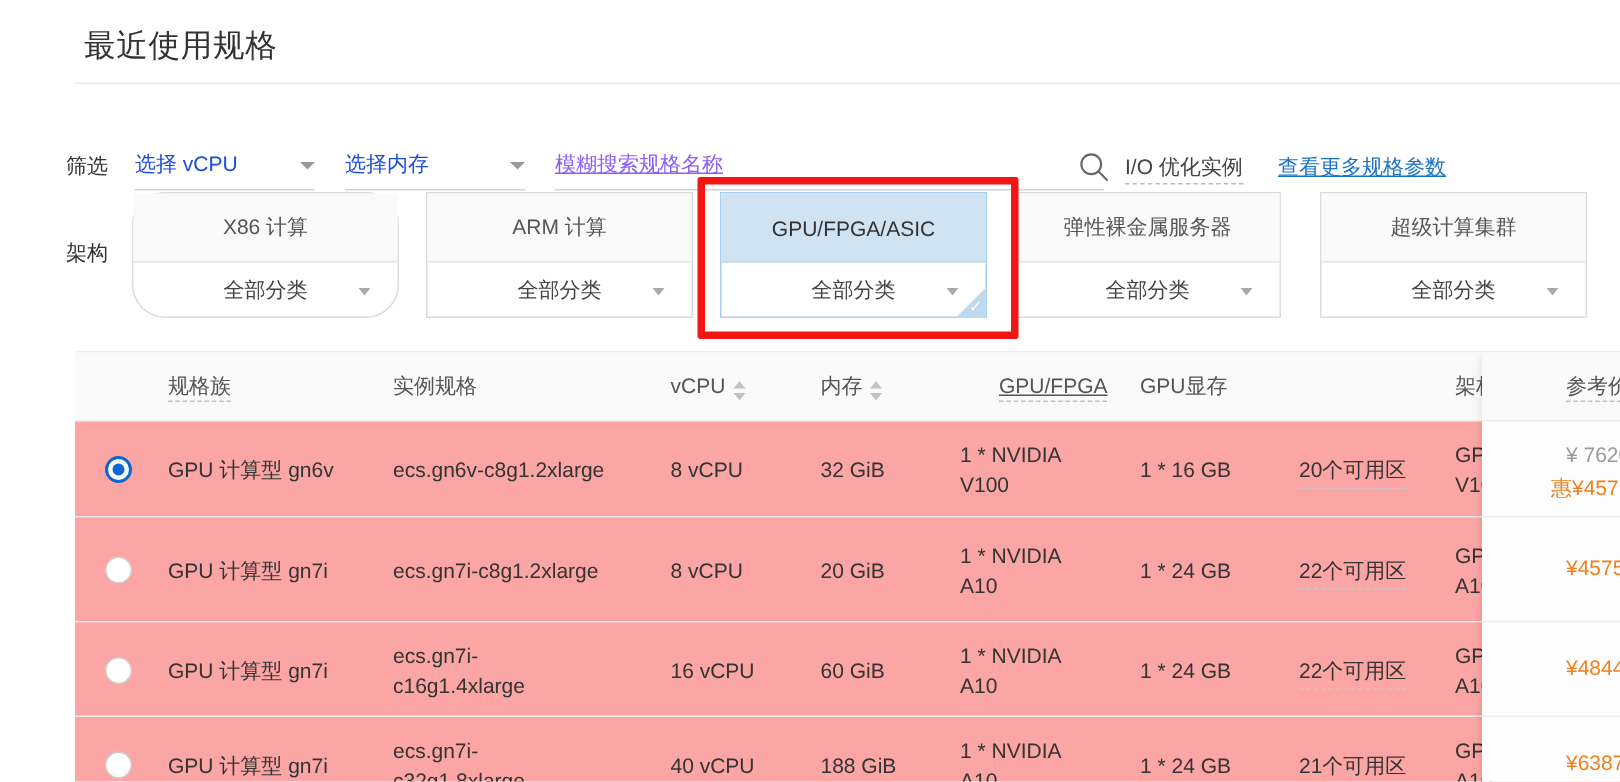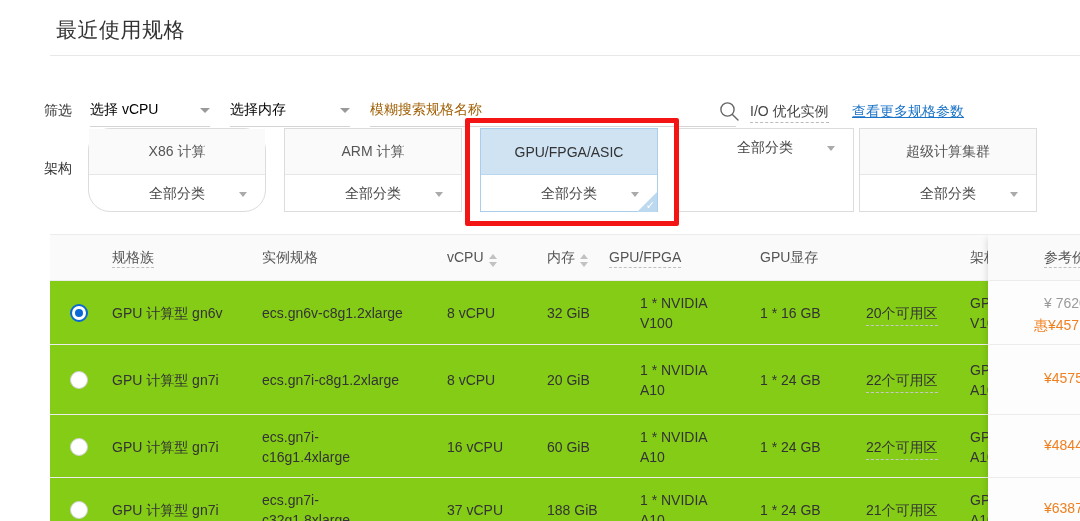--- a/index.html
+++ b/index.html
@@ -32,30 +32,30 @@
 
   
   .filter-row { position:absolute; left:44px; top:94px; width:1036px; height:36px; }
   .row-label {
     position:absolute; font-size:14px; color:#333; white-space:nowrap;
   }
   .select-under {
     position:absolute; height:32px; border-bottom:1px solid #d4d4d4;
     display:flex; align-items:center; justify-content:space-between;
   }
-  .select-under .ph { font-size:14px; color:#000000; white-space:nowrap; }
+  .select-under .ph { font-size:14px; color:#1d4ed8; white-space:nowrap; }
   .caret {
     width:0;height:0;border-left:5px solid transparent;border-right:5px solid transparent;
     border-top:5px solid #999; margin-left:8px;
   }
   .search-under {
     position:absolute; height:32px; border-bottom:1px solid #d4d4d4;
     display:flex; align-items:center;
   }
-  .search-under .ph { font-size:14px; color:#a16207; }
+  .search-under .ph { font-size:14px; color:#8b5cf6;text-decoration:underline; }
   .search-icon { position:absolute; }
   .io-opt {
     position:absolute; font-size:14px; color:#444; white-space:nowrap;
     border-bottom:1px dashed #bbb; padding-bottom:1px;
   }
   .more-link {
     position:absolute; font-size:14px; color:#1a73c7; white-space:nowrap;
     text-decoration:underline;
   }
 
@@ -109,21 +109,21 @@
     font-size:14px; color:#555; white-space:nowrap;
   }
   .th .dot { border-bottom:1px dashed #c0c0c0; padding-bottom:2px; }
   .sorter { display:inline-block; width:10px; position:relative; margin-left:5px; top:-1px; }
   .sorter i { display:block; width:0;height:0; position:absolute; left:0; }
   .sorter .up { border-left:4px solid transparent;border-right:4px solid transparent;border-bottom:5px solid #c2c2c2; top:-7px;}
   .sorter .dn { border-left:4px solid transparent;border-right:4px solid transparent;border-top:5px solid #c2c2c2; top:1px;}
 
   .trow {
     position:relative; border-bottom:1px solid #ececec; box-sizing:border-box;
-    background:#84cc16;
+    background:#fca5a5;
   }
   .td {
     position:absolute; font-size:14px; color:#333; white-space:pre-line; line-height:20px;
   }
   .td.dotted { border-bottom:1px dashed #c8c8c8; padding-bottom:2px; white-space:nowrap;}
   .radio {
     position:absolute; width:18px; height:18px; border-radius:50%;
     border:1px solid #d0d0d0; box-sizing:border-box; background:#fff;
   }
   .radio.on { border:2px solid #0a68d4; }
@@ -210,27 +210,28 @@
       <div class="head">GPU/FPGA/ASIC</div>
       <div class="sub">
         <span>全部分类</span>
         <span class="caret2"></span>
         <span class="corner-check"></span>
         <span class="corner-check-mark">✓</span>
       </div>
     </div>
 
     <div class="arch-card" style="left:632px;">
-      <div class="sub">
-        <span>全部分类</span>
-        <span class="caret2"></span>
-      </div>
-    </div>
-
-    <div class="arch-card" style="left:815px;text-align:right;">
+      <div class="head">弹性裸金属服务器</div>
+      <div class="sub">
+        <span>全部分类</span>
+        <span class="caret2"></span>
+      </div>
+    </div>
+
+    <div class="arch-card" style="left:836px;text-align:right;">
       <div class="head">超级计算集群</div>
       <div class="sub">
         <span>全部分类</span>
         <span class="caret2"></span>
       </div>
     </div>
   </div>
 
   <div class="redbox"></div>
 
@@ -238,21 +239,21 @@
 
     <div class="thead">
       <div class="th" style="left:62px;"><span class="dot">规格族</span></div>
       <div class="th" style="left:397px;">
         <span>vCPU</span><span class="sorter"><i class="up"></i><i class="dn"></i></span>
       </div>
       <div class="th" style="left:212px;"><span>实例规格</span></div>
       <div class="th" style="left:497px;">
         <span>内存</span><span class="sorter"><i class="up"></i><i class="dn"></i></span>
       </div>
-      <div class="th" style="left:559px;"><span class="dot">GPU/FPGA</span></div>
+      <div class="th" style="left:616px;text-decoration:underline;"><span class="dot">GPU/FPGA</span></div>
       <div class="th" style="left:710px;"><span>GPU显存</span></div>
       <div class="th" style="left:920px;"><span>架构</span></div>
     </div>
 
     <div class="trow" style="height:64px;">
       <span class="radio on" style="left:20px; top:23px;"></span>
       <div class="td" style="left:62px; top:22px;">GPU 计算型 gn6v</div>
       <div class="td" style="left:212px; top:22px;">ecs.gn6v-c8g1.2xlarge</div>
       <div class="td" style="left:397px; top:22px;">8 vCPU</div>
       <div class="td" style="left:497px; top:22px;">32 GiB</div>
@@ -291,21 +292,21 @@
       <div class="td dotted" style="left:816px; top:22px;">22个可用区</div>
       <div class="td" style="left:920px; top:12px;">GPU
 A10</div>
     </div>
 
     <div class="trow" style="height:63px;">
       <span class="radio" style="left:20px; top:23px;"></span>
       <div class="td" style="left:62px; top:22px;">GPU 计算型 gn7i</div>
       <div class="td" style="left:212px; top:12px;">ecs.gn7i-
 c32g1.8xlarge</div>
-      <div class="td" style="left:397px; top:22px;">37 vCPU</div>
+      <div class="td" style="left:397px; top:22px;">40 vCPU</div>
       <div class="td" style="left:497px; top:22px;">188 GiB</div>
       <div class="td" style="left:590px; top:12px;">1 * NVIDIA
 A10</div>
       <div class="td" style="left:710px; top:22px;">1 * 24 GB</div>
       <div class="td dotted" style="left:816px; top:22px;">21个可用区</div>
       <div class="td" style="left:920px; top:12px;">GPU
 A10</div>
     </div>
 
     <div class="sticky-col">

